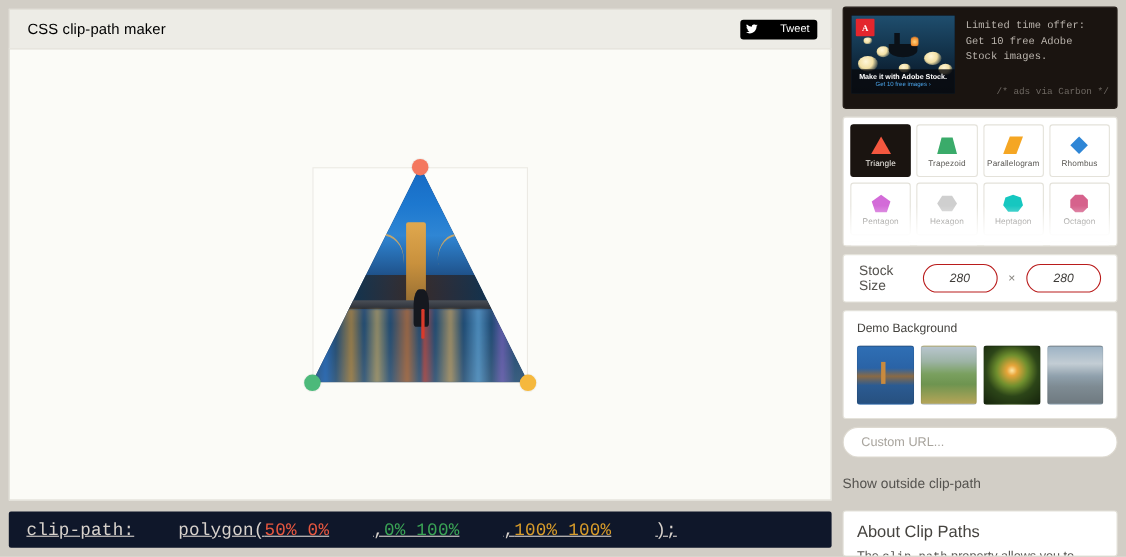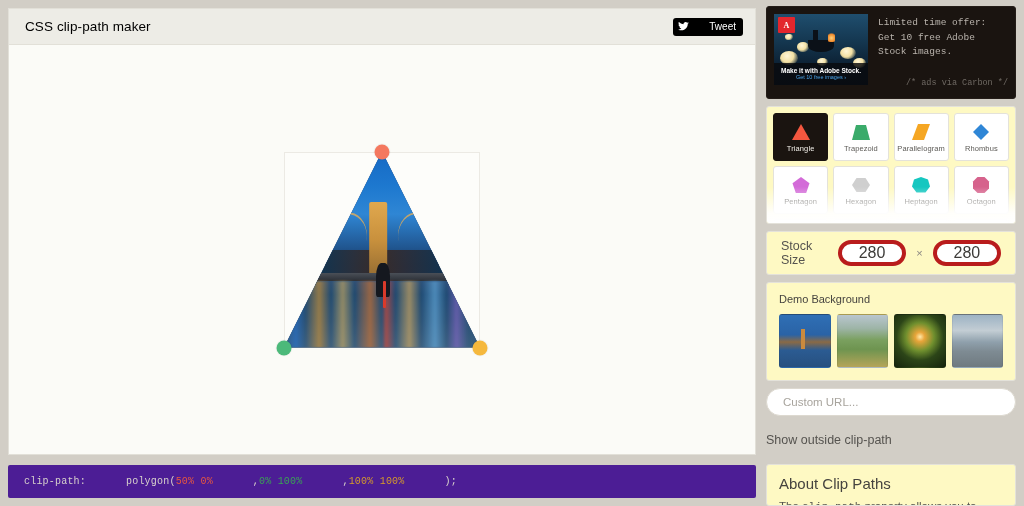--- a/index.html
+++ b/index.html
@@ -113,42 +113,42 @@
     background: #d93a2b; border-radius: 1px;
   }
 
   .handle {
     position: absolute; width: 15px; height: 15px; border-radius: 50%;
     transform: translate(-50%,-50%); cursor: move;
     box-shadow: 0 0 0 1px rgba(0,0,0,.04);
   }
 
   .code-bar {
-    background: #4c1d95; color: #d8d2cc;
+    background: #0f172a; color: #d8d2cc;
     font-family: "Liberation Mono", monospace;
-    font-size: 10px;
+    font-size: 16px;
     height: 33px; display: flex; align-items: center;
     padding: 0 16px; margin: 10px 0 8px 0;
     border-radius: 2px;
-    flex: none; letter-spacing: .2px;
+    flex: none; letter-spacing: .2px; text-decoration: underline;
   }
   .c-prop { color: #d8d2cc; }
   .c-fn   { color: #d8d2cc; margin-left: 40px; }
   .c-red  { color: #e8573f; }
   .c-grn  { color: #3aa355; }
   .c-org  { color: #d79b2a; }
 
   
   .right {
     width: 258px; height: 506px;
     padding: 6px 8px 0 0;
     display: flex; flex-direction: column; gap: 7px;
   }
   .card {
-    background: #fef9c3;
+    background: #ffffff;
     border: 1px solid #e4e2da;
     border-radius: 3px;
   }
 
   .ad {
     background: #1a1410;
     padding: 7px;
     display: flex; gap: 10px;
     border-radius: 3px;
     height: 93px;
@@ -213,23 +213,23 @@
   .glyph { width: 20px; height: 20px; display: block; }
   .fade {
     position: absolute; left: 0; right: 0; bottom: 0; height: 36px;
     background: linear-gradient(180deg, rgba(255,255,255,0) 0%, rgba(255,255,255,.93) 72%, #fff 100%);
     pointer-events: none;
   }
 
   .size-card { height: 44px; display: flex; align-items: center; padding: 0 14px; gap: 10px; }
   .lbl { font-size: 12.5px; color: #55534f; }
   .pill {
-    border: 4px solid #b91c1c; border-radius: 20px; height: 26px;
+    border: 1px solid #b91c1c; border-radius: 20px; height: 26px;
     display: flex; align-items: center; justify-content: center;
-    font-size: 16px; color: #3d3b38; background: #fff; cursor: text;
+    font-size: 11px; color: #3d3b38; background: #fff; cursor: text; font-style: italic;
   }
   .size-pill { width: 84px; }
   .times { font-size: 11px; color: #8a8782; }
 
   .bg-card { padding: 10px 12px 12px 12px; }
   .bg-title { font-size: 11px; color: #45433f; margin-bottom: 9px; }
   .thumbs { display: grid; grid-template-columns: repeat(4,1fr); gap: 6px; }
   .thumb { height: 54px; border-radius: 3px; overflow: hidden; position: relative; cursor: pointer; border: 1px solid rgba(0,0,0,.06); }
   .t1 { background: linear-gradient(180deg,#2f6fb5 0%,#2a63a6 38%,#8a6a45 52%,#2b5b92 68%,#27507f 100%); }
   .t1::after { content:""; position:absolute; left:42%; top:26%; width:9%; height:40%; background:#c98a3e; }

